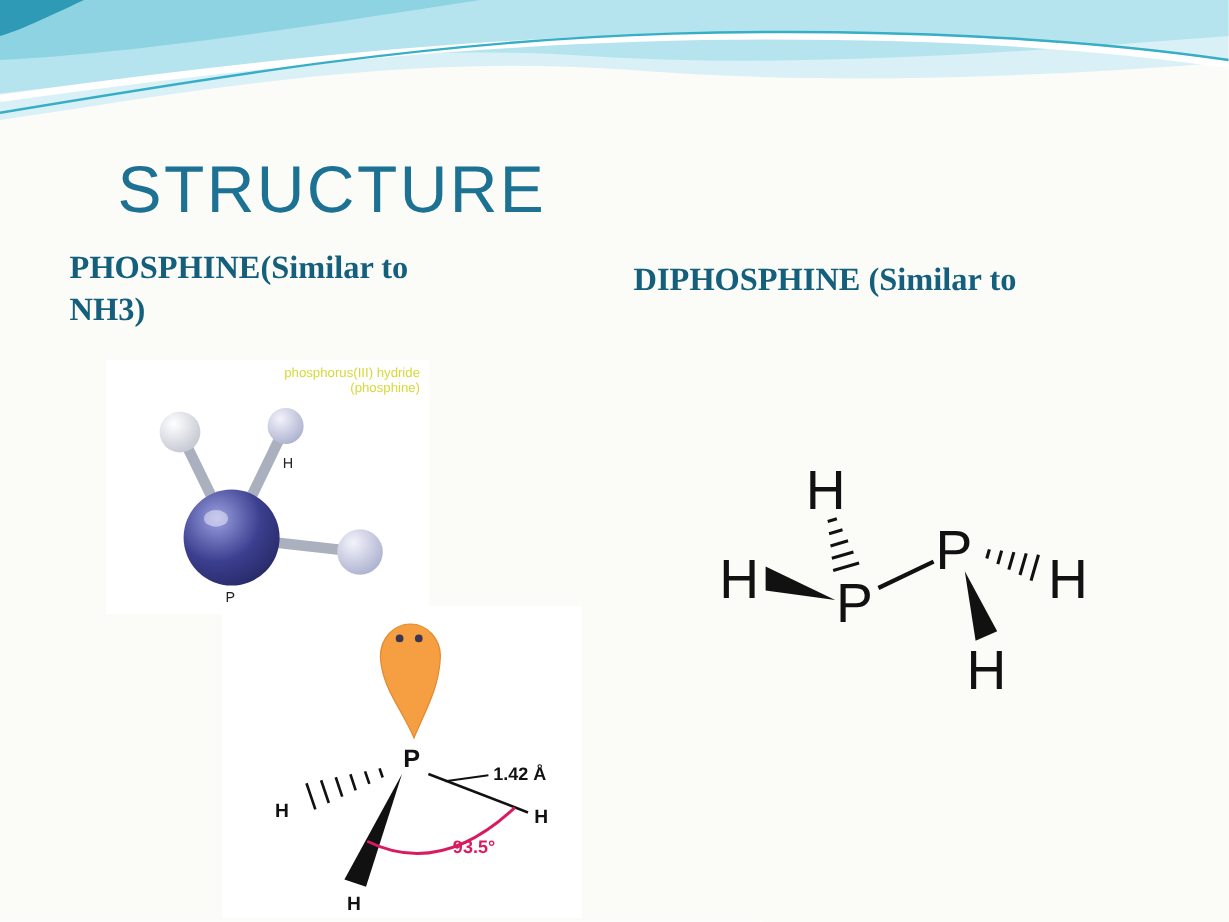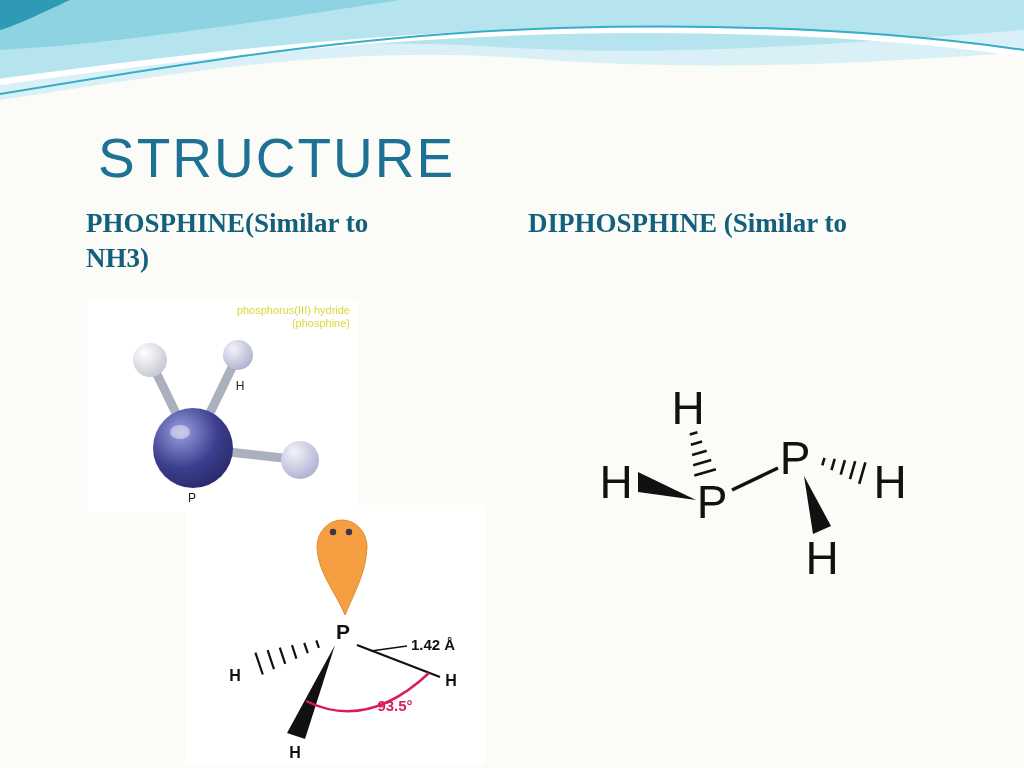--- a/index.html
+++ b/index.html
@@ -13,22 +13,22 @@
   .title{
     position:absolute;left:98px;top:126px;
     font-size:55px;letter-spacing:2px;color:#1d7293;
     font-family:"Liberation Sans",sans-serif;font-weight:400;
   }
   .heading{
     position:absolute;
     font-family:"Liberation Serif",serif;font-weight:bold;
     font-size:27px;line-height:1.3;color:#14607c;
   }
-  .heading-left{left:58px;top:206px;width:380px;margin-left:28px;}
-  .heading-right{left:528px;top:206px;width:420px;}
+  .heading-left{left:58px;top:206px;width:380px;}
+  .heading-right{left:528px;top:216px;width:420px;}
   .fig{position:absolute;}
   svg text{font-family:"Liberation Sans",sans-serif;}
 </style>
 </head>
 <body>
 
 <div class="slide">
 
   <svg class="wave" width="1024" height="118" viewBox="0 0 1024 118">
     <path d="M0,0 H1024 V52 C860,64 700,72 520,58 C330,44 150,78 0,100 Z" fill="#d9f0f6"></path>

